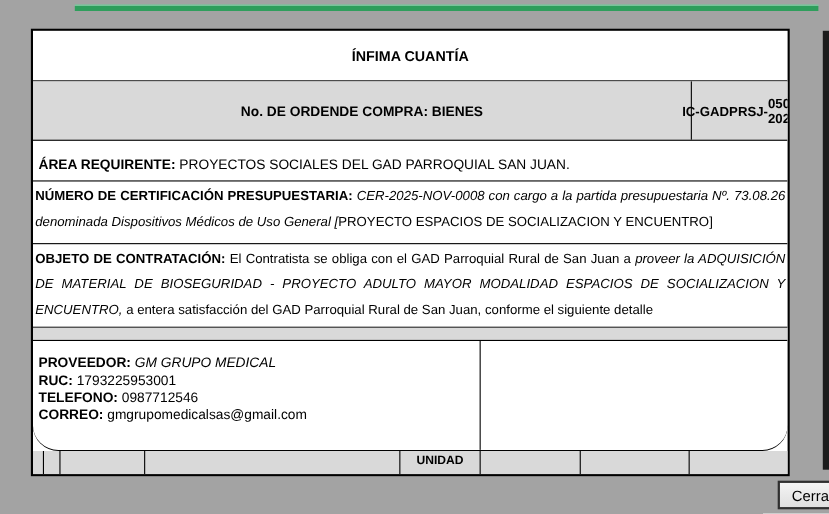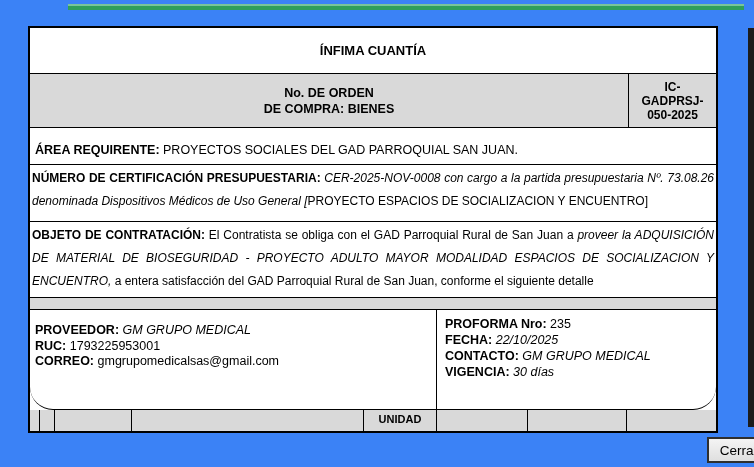--- a/index.html
+++ b/index.html
@@ -1,17 +1,17 @@
 <!DOCTYPE html>
 <html><head>
 <meta charset="utf-8">
 <style>
   html,body{margin:0;padding:0;background:#ffffff;}
   #stage{
-    position:relative;width:754px;height:467px;background:#3b82f6;overflow:hidden;
+    position:relative;width:754px;height:467px;background:#a3a3a3;overflow:hidden;
     font-family:"Liberation Sans",sans-serif;color:#000;
   }
   
   #green-bar{
     position:absolute;left:68px;top:4px;width:676px;height:6px;
     background:linear-gradient(#79c49a 0 30%,#2f9e5c 30% 100%);
   }
   
   #scrollbar{
     position:absolute;left:748px;top:28px;width:6px;height:399px;background:#1c1c1c;
@@ -22,24 +22,24 @@
     border:2px solid #000;background:#fff;box-sizing:border-box;overflow:hidden;
   }
   .row{box-sizing:border-box;border-bottom:1.5px solid #000;width:100%;}
   .row:last-child{border-bottom:none;}
   .gray{background:#d9d9d9;}
   
   .r-title{height:46px;display:flex;align-items:center;justify-content:center;
     font-weight:bold;font-size:13px;}
   
   .r-order{height:54px;display:flex;}
-  .c-order{flex:1;display:flex;flex-direction:column;align-items:center;justify-content:center;
+  .c-order{flex:1;display:flex;align-items:center;justify-content:center;
     font-weight:bold;font-size:12.5px;line-height:16px;}
   .c-code{width:88px;box-sizing:border-box;border-left:1.5px solid #000;display:flex;
-    flex-direction:column;align-items:center;justify-content:center;
+    flex-direction:row;align-items:center;justify-content:center;
     font-weight:bold;font-size:12px;line-height:14px;}
   
   .r-line{padding:3px 5px 2px 5px;font-size:12.5px;}
   .r-fecha{height:22px;}
   .r-area{height:25px;margin-top:12px;}
   .lbl{font-weight:bold;}
   
   .r-para{font-size:12px;line-height:23px;text-align:justify;padding:2px 2px;}
   .r-cert{height:57px;}
   .r-objeto{height:76px;}
@@ -116,40 +116,26 @@
       <div class="c-supplier">
         <div class="kv">
           <span class="lbl">PROVEEDOR:</span>
           <span class="it">GM GRUPO MEDICAL</span>
         </div>
         <div class="kv">
           <span class="lbl">RUC:</span>
           <span>1793225953001</span>
         </div>
         <div class="kv">
+          <span class="lbl">TELEFONO:</span>
+          <span>0987712546</span>
+        </div>
+        <div class="kv">
           <span class="lbl">CORREO:</span>
           <span>gmgrupomedicalsas@gmail.com</span>
-        </div>
-      </div>
-      <div class="c-proforma">
-        <div class="kv">
-          <span class="lbl">PROFORMA Nro:</span>
-          <span>235</span>
-        </div>
-        <div class="kv">
-          <span class="lbl">FECHA:</span>
-          <span class="it">22/10/2025</span>
-        </div>
-        <div class="kv">
-          <span class="lbl">CONTACTO:</span>
-          <span class="it">GM GRUPO MEDICAL</span>
-        </div>
-        <div class="kv">
-          <span class="lbl">VIGENCIA:</span>
-          <span class="it">30 días</span>
         </div>
       </div>
     </div>
 
     <div class="row r-items gray">
       <div class="cell" style="width:10px"></div>
       <div class="cell" style="width:15px"></div>
       <div class="cell" style="width:77px"></div>
       <div class="cell" style="width:232px"></div>
       <div class="cell cell-unidad" style="width:73px">

